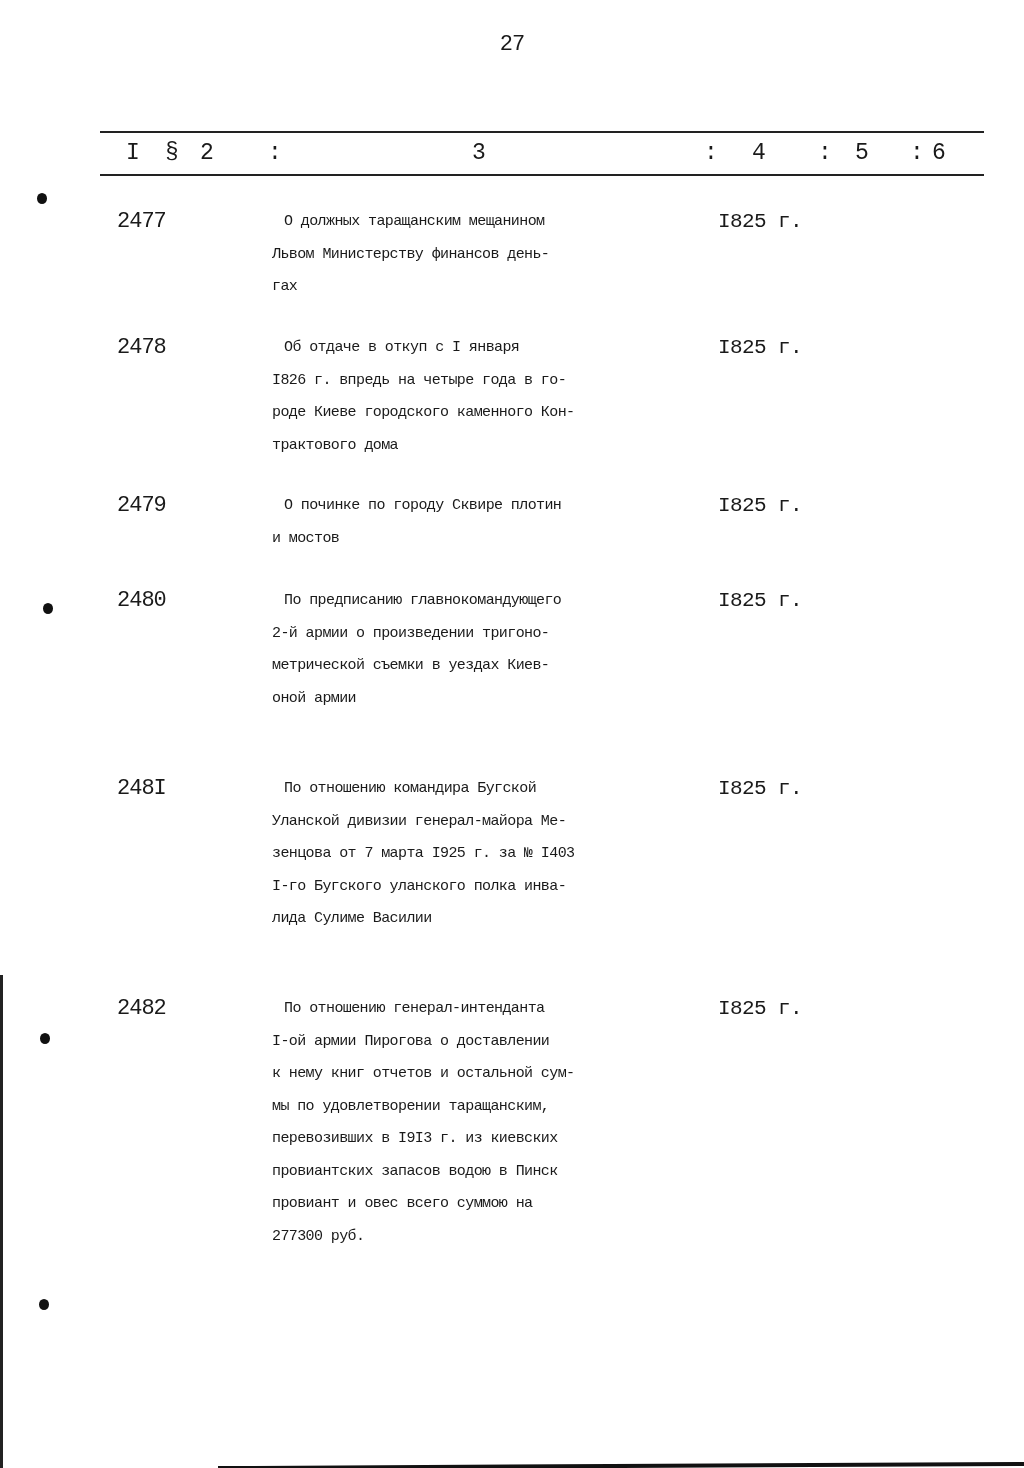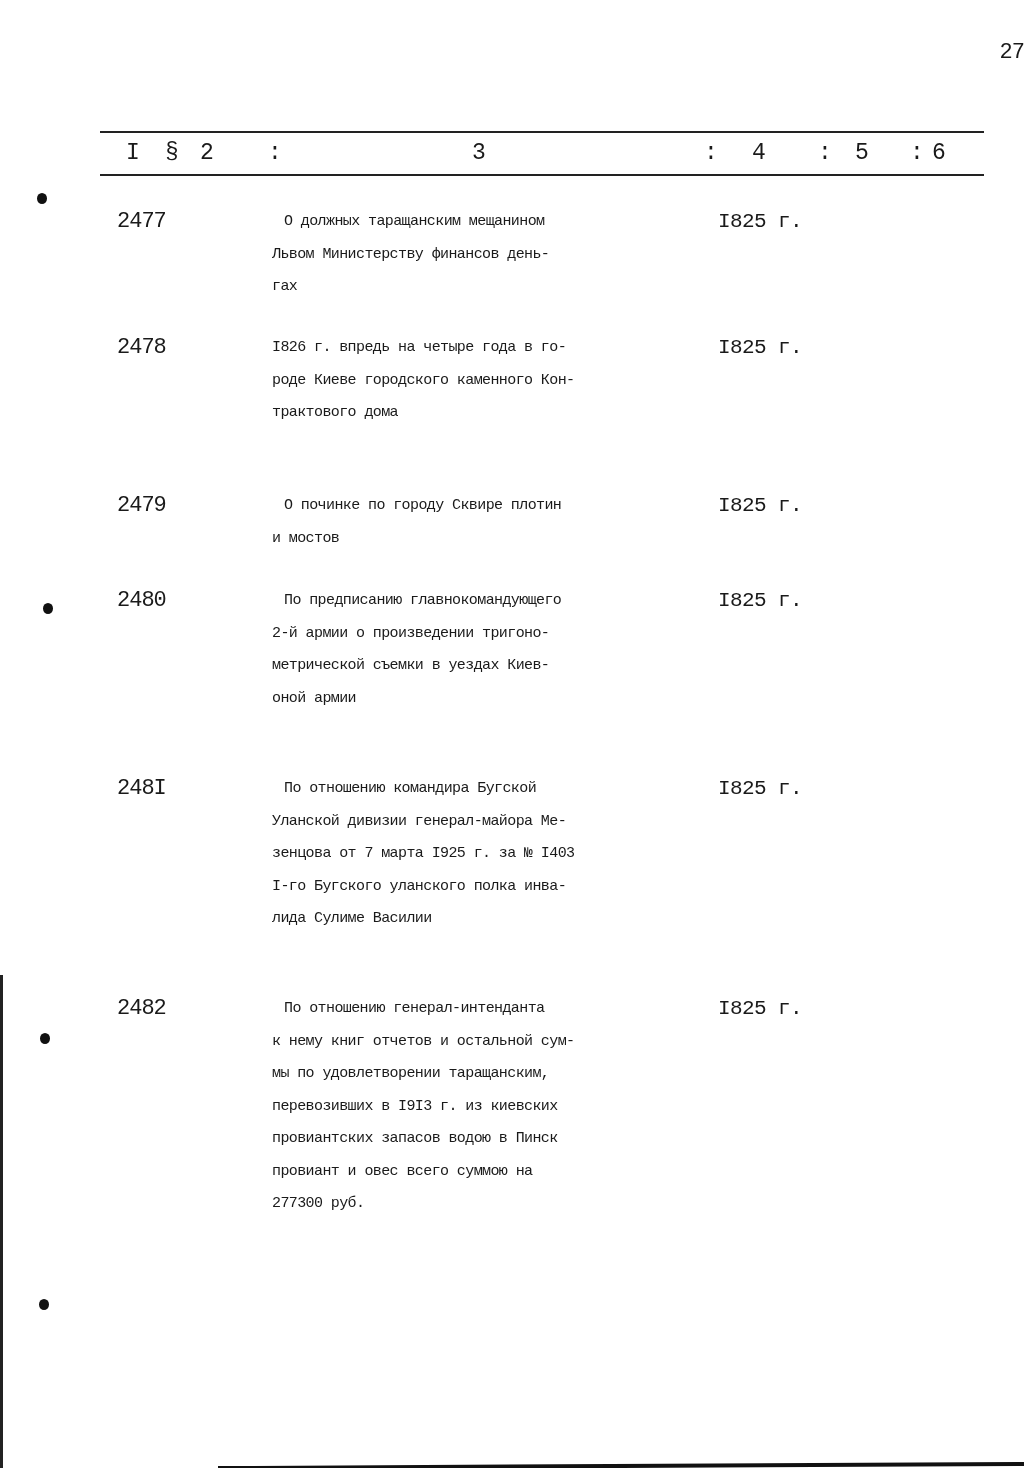--- a/index.html
+++ b/index.html
@@ -5,22 +5,22 @@
     html, body { margin: 0; padding: 0; }
     body {
       width: 1024px; height: 1468px;
       background: #ffffff;
       position: relative;
       overflow: hidden;
       font-family: "Liberation Mono", "DejaVu Sans Mono", monospace;
       color: #1a1a1a;
     }
     .page-number {
-      position: absolute; top: 40px; left: 0; width: 1024px;
-      text-align: right; font-size: 22px; letter-spacing: -1px;
+      position: absolute; top: 32px; left: 0; width: 1024px;
+      text-align: center; font-size: 22px; letter-spacing: -1px;
     }
     .header-rule {
       position: absolute; left: 100px; width: 884px; height: 2px; background: #222;
     }
     .header-rule.top { top: 131px; }
     .header-rule.bottom { top: 174px; }
     .col-header {
       position: absolute; top: 140px; font-size: 23px; line-height: 26px;
     }
     .entry {
@@ -81,20 +81,21 @@
     <span class="line first">О должных таращанским мещанином</span>
     <span class="line">Львом Министерству финансов день-</span>
     <span class="line">гах</span>
   </span>
   <span class="entry-year">I825 г.</span>
 </div>
 
 <div class="entry" style="top:332px;">
   <span class="entry-number">2478</span>
   <span class="entry-text">
+    <span class="line first">Об отдаче в откуп с I января</span>
     <span class="line">I826 г. впредь на четыре года в го-</span>
     <span class="line">роде Киеве городского каменного Кон-</span>
     <span class="line">трактового дома</span>
   </span>
   <span class="entry-year">I825 г.</span>
 </div>
 
 <div class="entry" style="top:490px;">
   <span class="entry-number">2479</span>
   <span class="entry-text">
@@ -124,20 +125,21 @@
     <span class="line">I-го Бугского уланского полка инва-</span>
     <span class="line">лида Сулиме Василии</span>
   </span>
   <span class="entry-year">I825 г.</span>
 </div>
 
 <div class="entry" style="top:993px;">
   <span class="entry-number">2482</span>
   <span class="entry-text">
     <span class="line first">По отношению генерал-интенданта</span>
+    <span class="line">I-ой армии Пирогова о доставлении</span>
     <span class="line">к нему книг отчетов и остальной сум-</span>
     <span class="line">мы по удовлетворении таращанским,</span>
     <span class="line">перевозивших в I9I3 г. из киевских</span>
     <span class="line">провиантских запасов водою в Пинск</span>
     <span class="line">провиант и овес всего суммою на</span>
     <span class="line">277300 руб.</span>
   </span>
   <span class="entry-year">I825 г.</span>
 </div>
 

